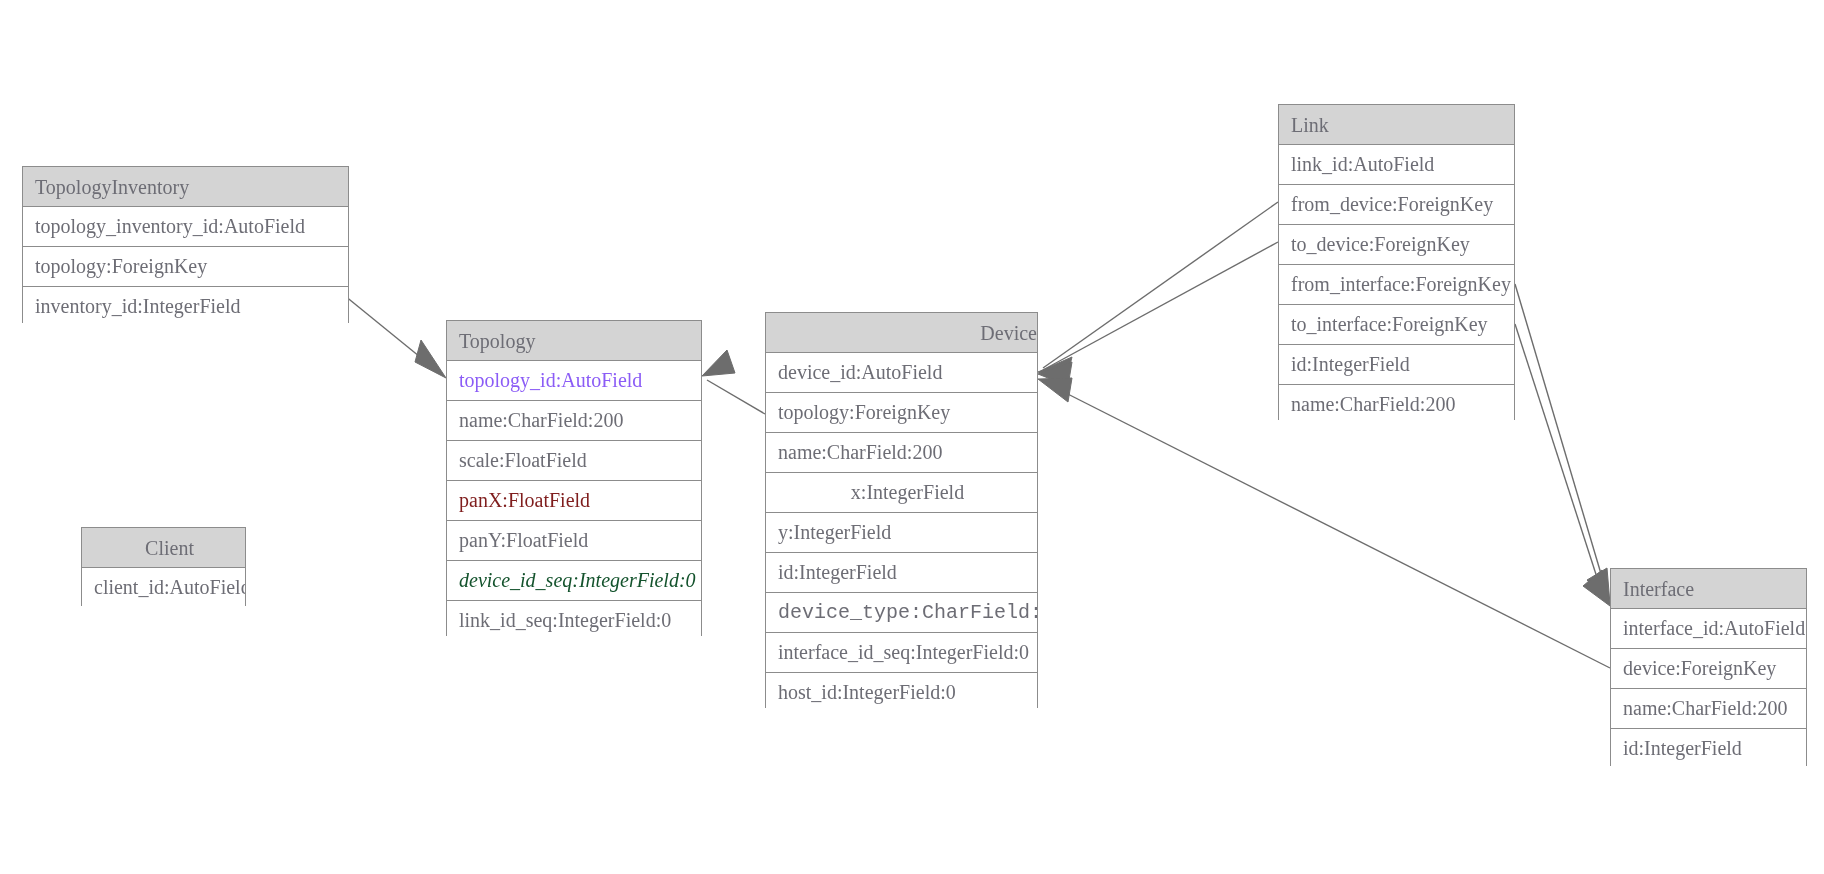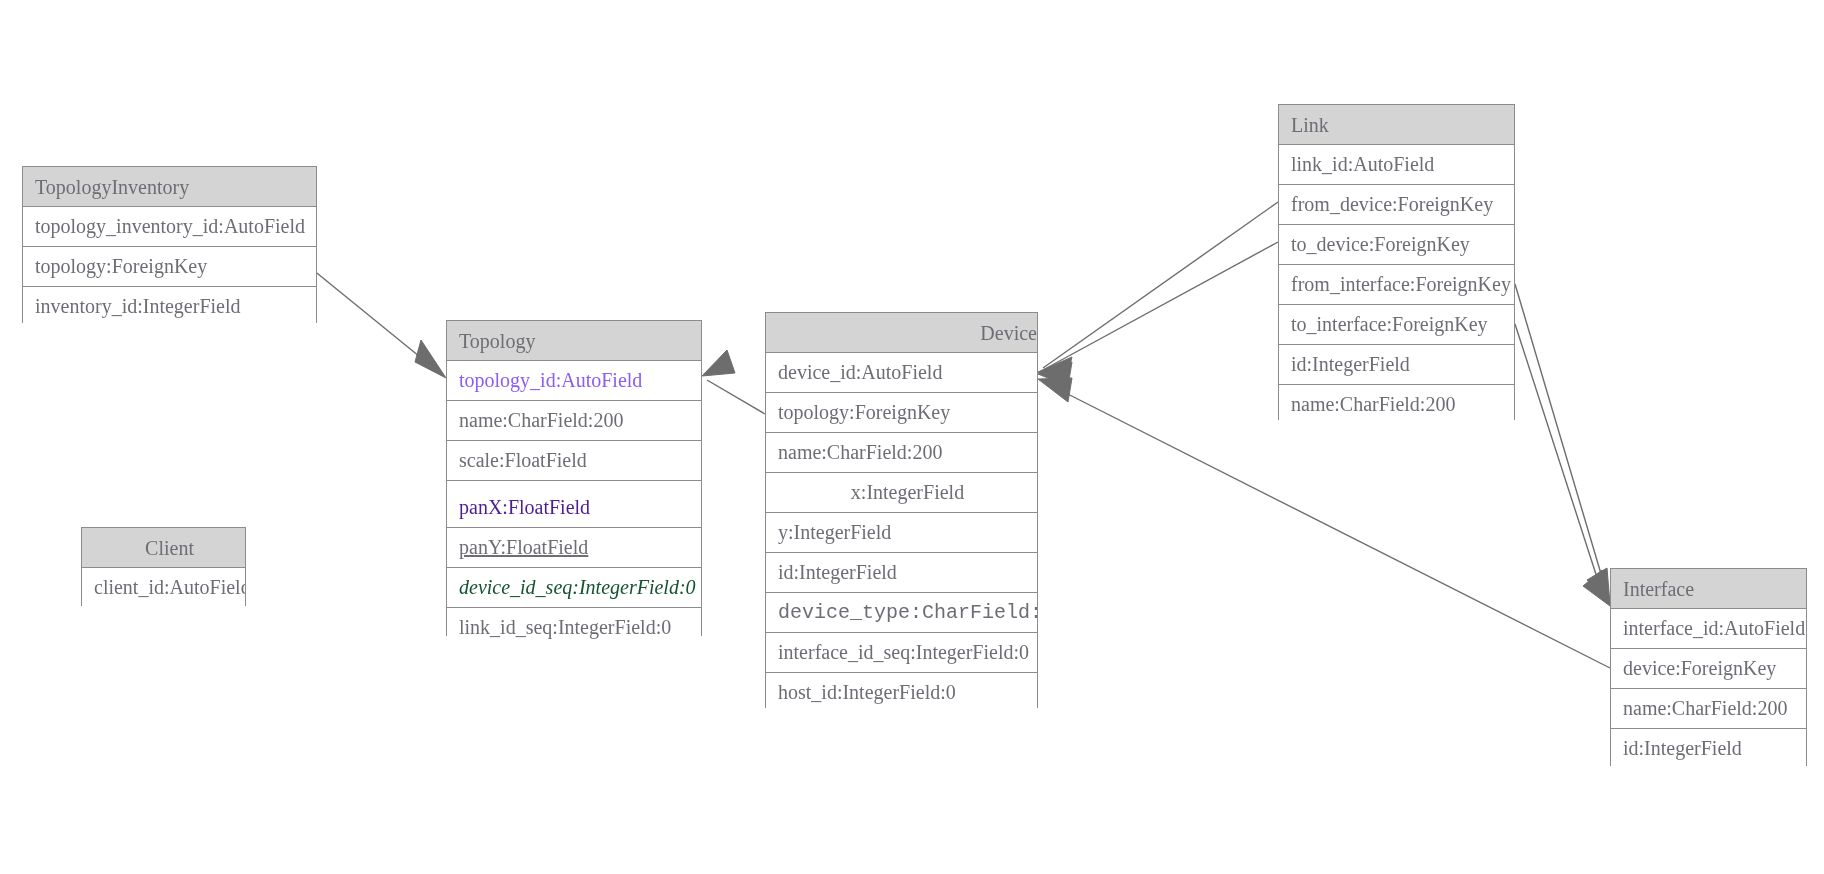--- a/index.html
+++ b/index.html
@@ -87,37 +87,37 @@
       <g>
         <path d="M1515,284 L1607,594" stroke="#6d6d6d" stroke-width="1.4" fill="none"></path>
         <path d="M1610,604 L1587,580 L1607,568 Z" fill="#6d6d6d" stroke="#6d6d6d" stroke-width="1"></path>
       </g>
       <g>
         <path d="M1515,324 L1603,596" stroke="#6d6d6d" stroke-width="1.4" fill="none"></path>
         <path d="M1610,606 L1583,586 L1602,570 Z" fill="#6d6d6d" stroke="#6d6d6d" stroke-width="1"></path>
       </g>
     </svg>
 
-<div class="entity" style="left: 22px; top: 166px; width: 295px; height: 157px; border-color: rgb(140, 140, 140);">
+<div class="entity" style="left: 22px; top: 166px; width: 327px; height: 157px; border-color: rgb(140, 140, 140);">
       <div class="entity-header" style="background: rgb(212, 212, 212); color: rgb(109, 109, 117); border-bottom-color: rgb(140, 140, 140);">TopologyInventory</div>
       <div class="entity-row" style="color: rgb(109, 109, 117); border-bottom-color: rgb(140, 140, 140);">topology_inventory_id:AutoField</div>
       <div class="entity-row" style="color: rgb(109, 109, 117); border-bottom-color: rgb(140, 140, 140);">topology:ForeignKey</div>
       <div class="entity-row" style="color: rgb(109, 109, 117); border-bottom-color: rgb(140, 140, 140);">inventory_id:IntegerField</div>
     </div>
     <div class="entity" style="left: 81px; top: 527px; width: 165px; height: 79px; border-color: rgb(140, 140, 140); text-align: center;">
       <div class="entity-header" style="background: rgb(212, 212, 212); color: rgb(109, 109, 117); border-bottom-color: rgb(140, 140, 140);">Client</div>
       <div class="entity-row" style="color: rgb(109, 109, 117); border-bottom-color: rgb(140, 140, 140);">client_id:AutoField</div>
     </div>
     <div class="entity" style="left: 446px; top: 320px; width: 256px; height: 316px; border-color: rgb(140, 140, 140);">
       <div class="entity-header" style="background: rgb(212, 212, 212); color: rgb(109, 109, 117); border-bottom-color: rgb(140, 140, 140);">Topology</div>
       <div class="entity-row" style="color: #8b5cf6; border-bottom-color: rgb(140, 140, 140);">topology_id:AutoField</div>
       <div class="entity-row" style="color: rgb(109, 109, 117); border-bottom-color: rgb(140, 140, 140);">name:CharField:200</div>
       <div class="entity-row" style="color: rgb(109, 109, 117); border-bottom-color: rgb(140, 140, 140);">scale:FloatField</div>
-      <div class="entity-row" style="color: #4c1d95; border-bottom-color: rgb(140, 140, 140); margin-top: 7px;">panX:FloatField</div>
-      <div class="entity-row" style="color: rgb(109, 109, 117); border-bottom-color: rgb(140, 140, 140); text-decoration: underline;">panY:FloatField</div>
+      <div class="entity-row" style="color: #7f1d1d; border-bottom-color: rgb(140, 140, 140);">panX:FloatField</div>
+      <div class="entity-row" style="color: rgb(109, 109, 117); border-bottom-color: rgb(140, 140, 140);">panY:FloatField</div>
       <div class="entity-row" style="color: #14532d; border-bottom-color: rgb(140, 140, 140); font-style: italic;">device_id_seq:IntegerField:0</div>
       <div class="entity-row" style="color: rgb(109, 109, 117); border-bottom-color: rgb(140, 140, 140); font-family: Liberation Serif, serif;">link_id_seq:IntegerField:0</div>
     </div>
     <div class="entity" style="left: 765px; top: 312px; width: 273px; height: 396px; border-color: rgb(140, 140, 140);">
       <div class="entity-header" style="background: rgb(212, 212, 212); color: rgb(109, 109, 117); border-bottom-color: rgb(140, 140, 140); text-align: right;">Device</div>
       <div class="entity-row" style="color: rgb(109, 109, 117); border-bottom-color: rgb(140, 140, 140);">device_id:AutoField</div>
       <div class="entity-row" style="color: rgb(109, 109, 117); border-bottom-color: rgb(140, 140, 140);">topology:ForeignKey</div>
       <div class="entity-row" style="color: rgb(109, 109, 117); border-bottom-color: rgb(140, 140, 140);">name:CharField:200</div>
       <div class="entity-row" style="color: rgb(109, 109, 117); border-bottom-color: rgb(140, 140, 140); text-align: center;">x:IntegerField</div>
       <div class="entity-row" style="color: rgb(109, 109, 117); border-bottom-color: rgb(140, 140, 140);">y:IntegerField</div>

